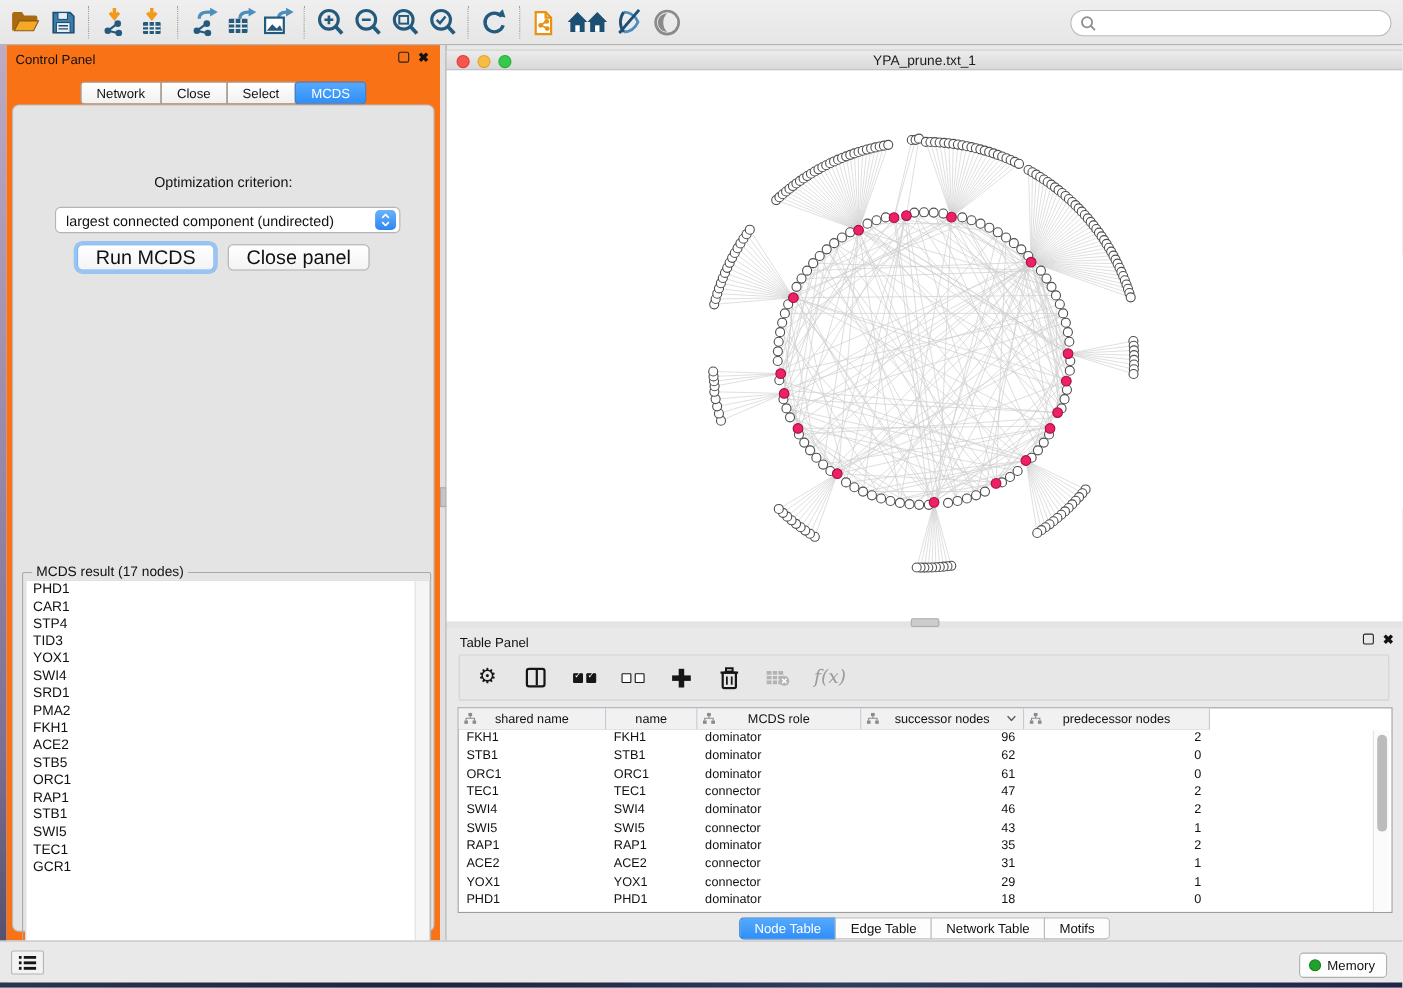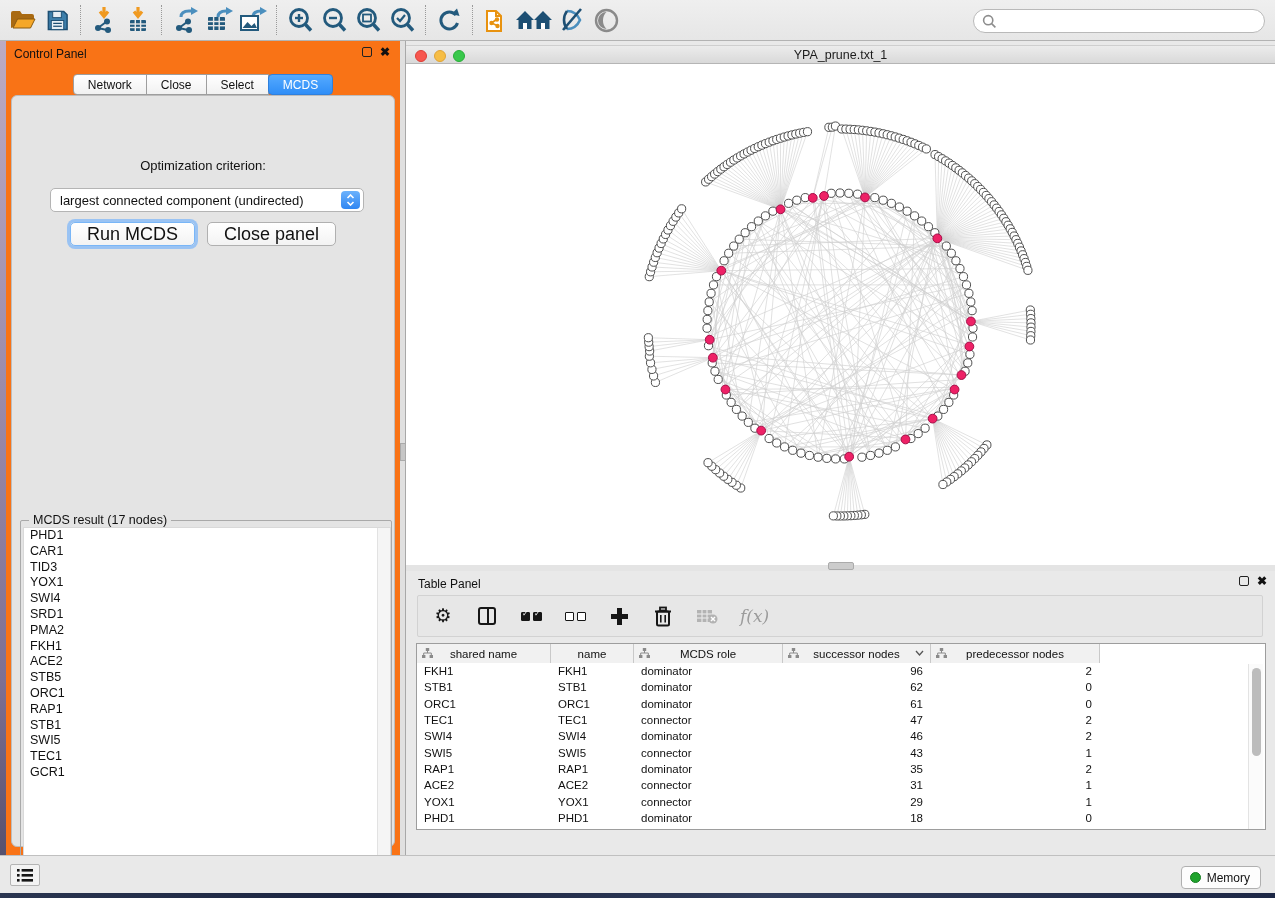--- a/index.html
+++ b/index.html
@@ -317,20 +317,21 @@
     <div class="cp-buttons">
       <div class="btn focus-ring">Run MCDS</div>
       <div class="btn">Close panel</div>
     </div>
     <div class="result-group">
       <span class="result-title">MCDS result (17 nodes)</span>
       <div class="result-list">
         <div>
             <div class="mcds-item">PHD1</div>
             <div class="mcds-item">CAR1</div>
+            <div class="mcds-item">STP4</div>
             <div class="mcds-item">TID3</div>
             <div class="mcds-item">YOX1</div>
             <div class="mcds-item">SWI4</div>
             <div class="mcds-item">SRD1</div>
             <div class="mcds-item">PMA2</div>
             <div class="mcds-item">FKH1</div>
             <div class="mcds-item">ACE2</div>
             <div class="mcds-item">STB5</div>
             <div class="mcds-item">ORC1</div>
             <div class="mcds-item">RAP1</div>
@@ -1149,20 +1150,26 @@
             <div class="td left" style="width: 83px;">PHD1</div>
             <div class="td left" style="width: 149px;">dominator</div>
             <div class="td right" style="width: 148px;">18</div>
             <div class="td right" style="width: 169px;">0</div>
           </div>
         </div>
       <div class="tscroll">
           <div class="tthumb"></div>
         </div>
     </div>
+    <div class="tp-tabs">
+        <div class="tp-tab active">Node Table</div>
+        <div class="tp-tab">Edge Table</div>
+        <div class="tp-tab">Network Table</div>
+        <div class="tp-tab">Motifs</div>
+      </div>
   </div>
 </div>
 
 <div class="status-bar">
   <div class="list-btn">
     <svg width="16" height="13" viewBox="0 0 16 13">
       <g fill="#161616">
         <rect x="0" y="0" width="2.6" height="2.6"></rect>
           <rect x="4.6" y="0" width="11.4" height="2.6"></rect>
         <rect x="0" y="5" width="2.6" height="2.6"></rect>

